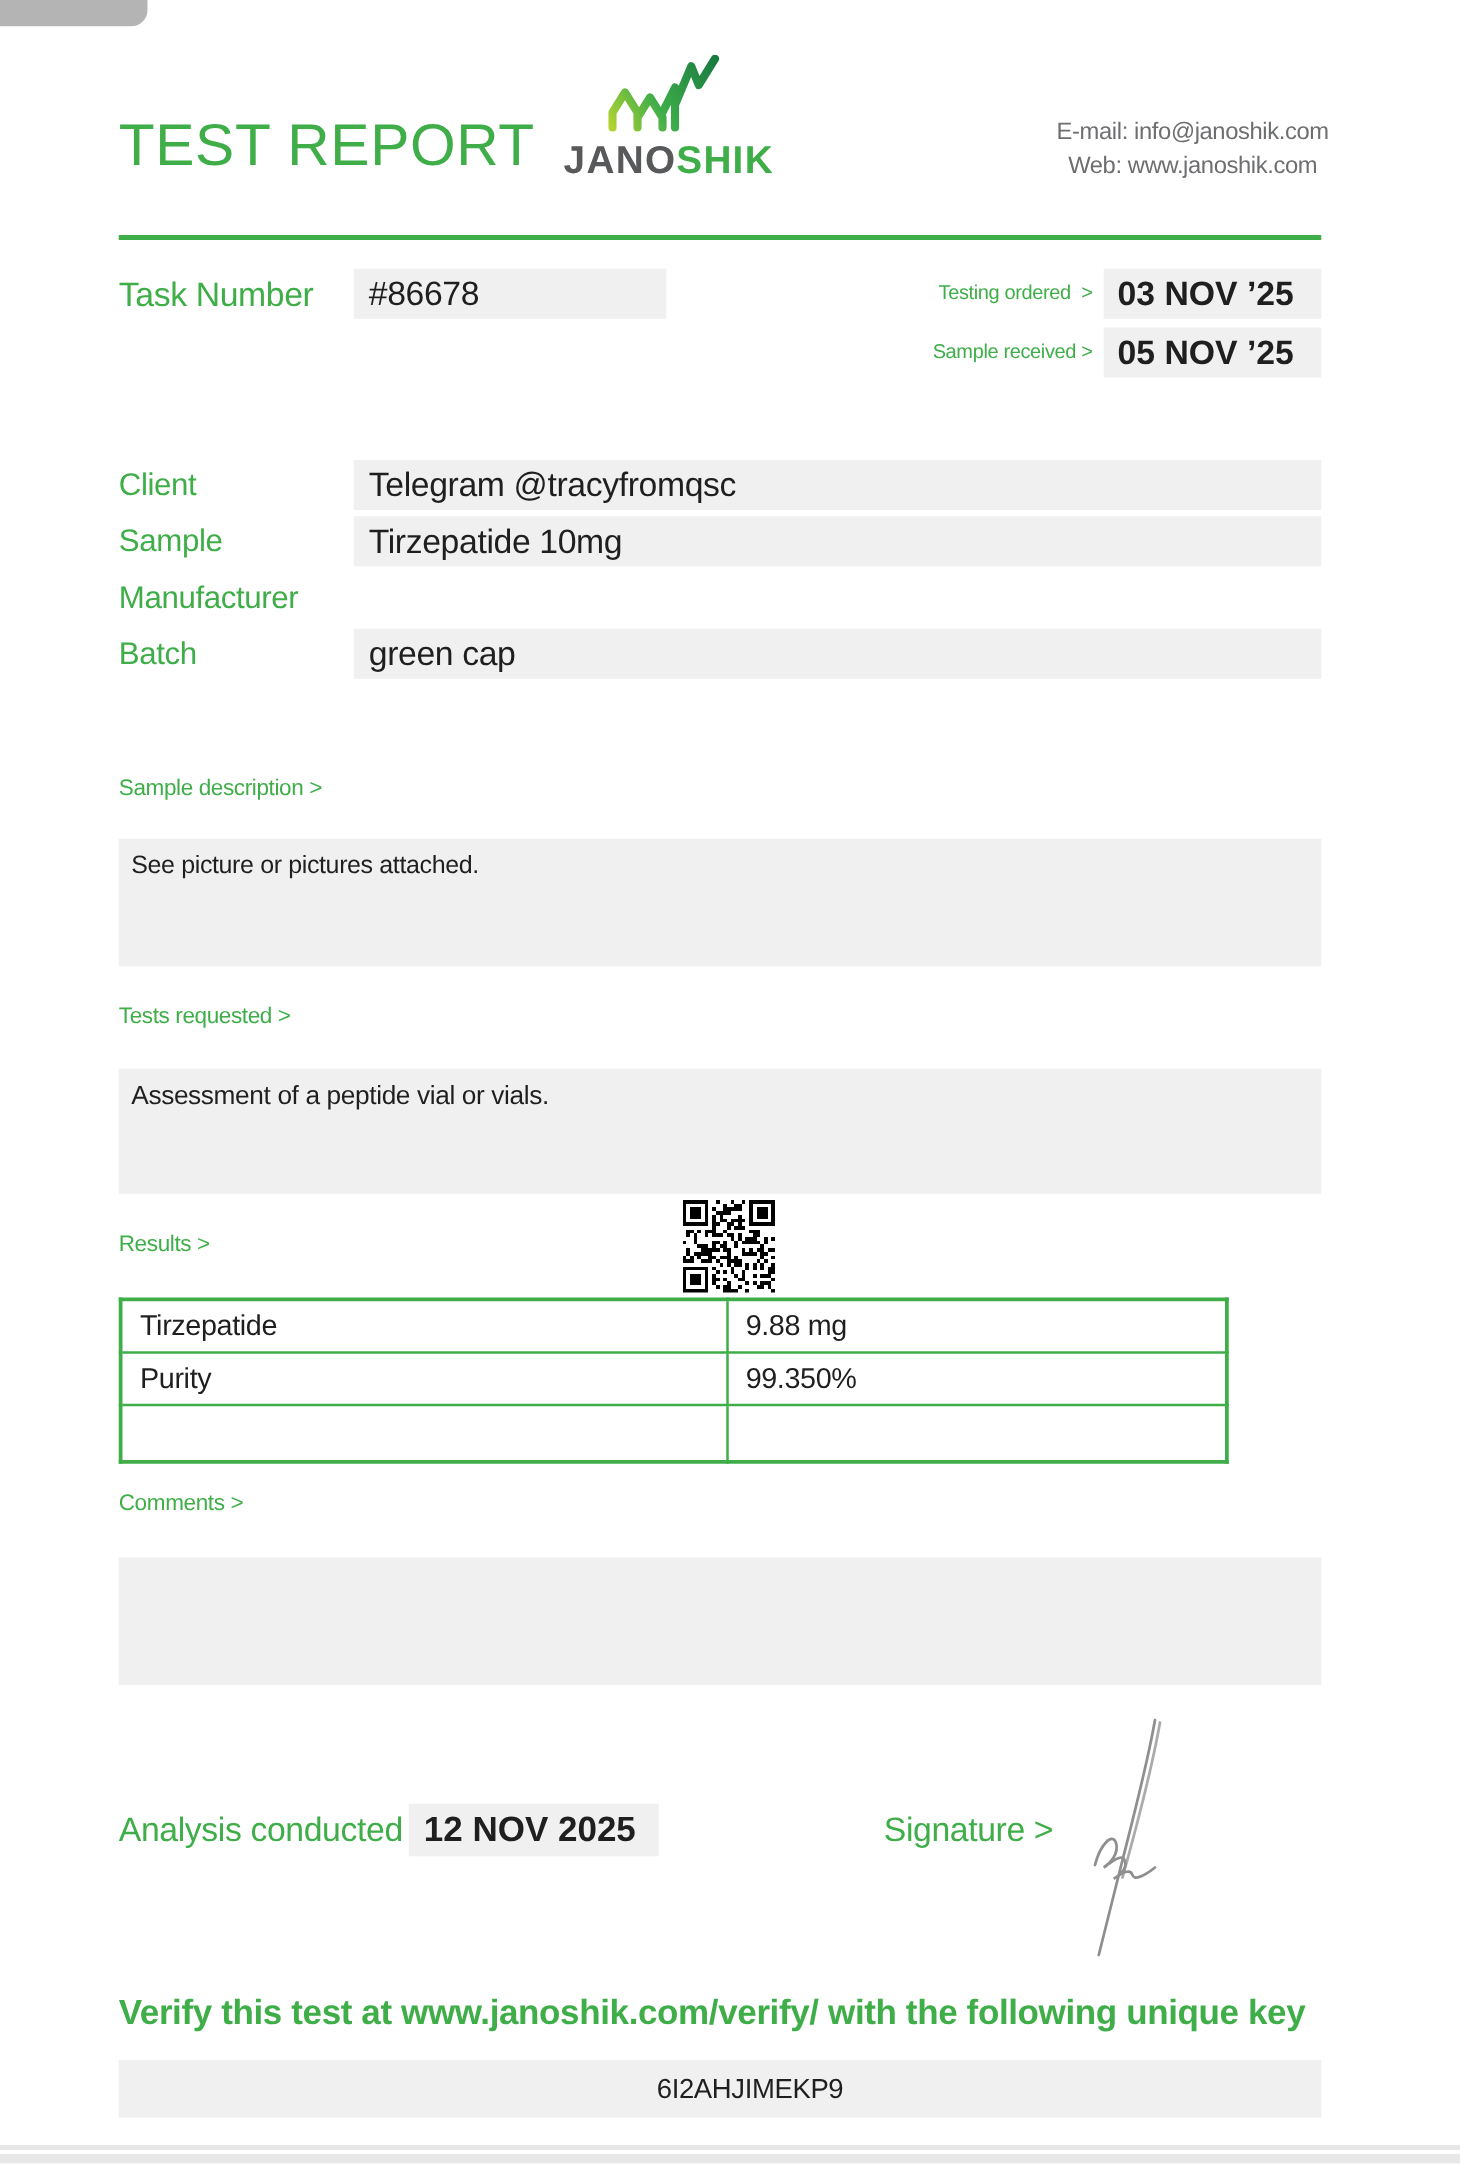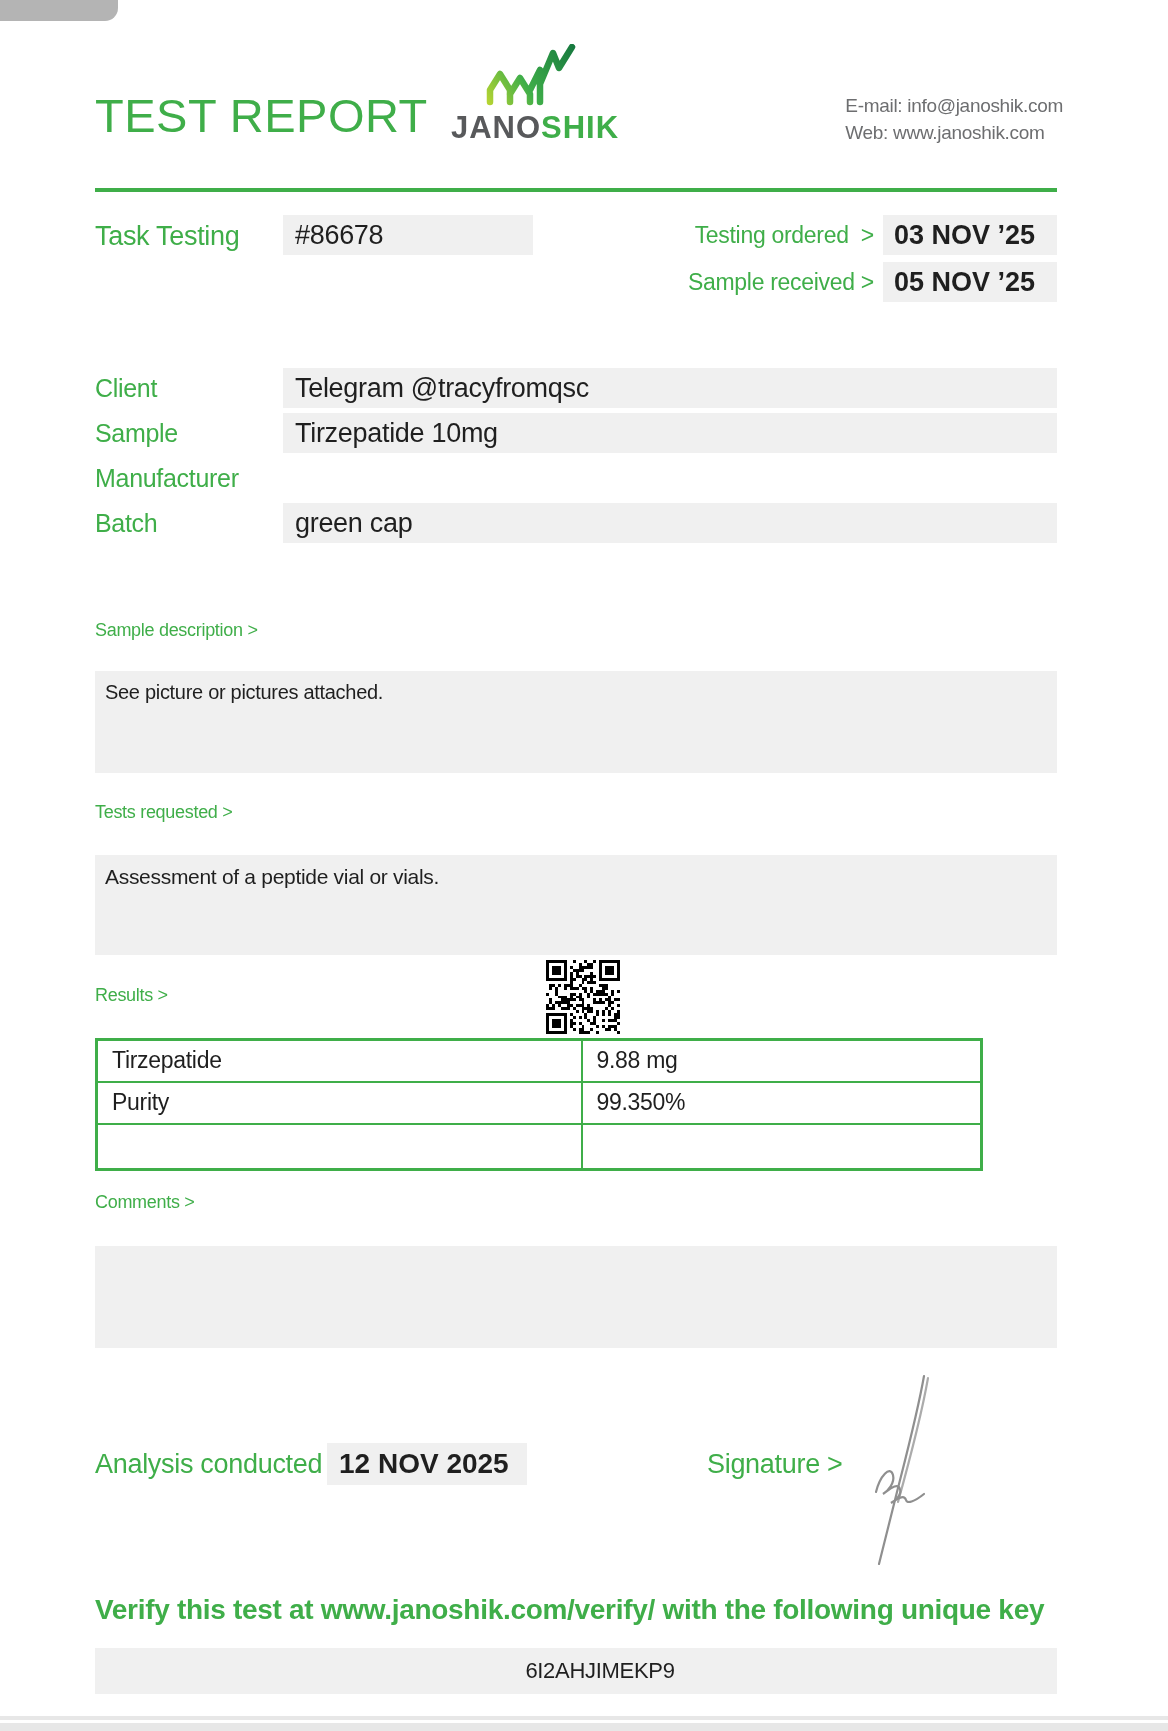--- a/index.html
+++ b/index.html
@@ -14,28 +14,28 @@
   .page{
     position:relative;width:1168px;height:1731px;background:#fff;overflow:hidden;
     font-family:"Liberation Sans",sans-serif;color:var(--ink);letter-spacing:-0.3px;
   }
   .corner-tab{position:absolute;left:0;top:0;width:118px;height:21px;background:#b4b4b4;border-bottom-right-radius:13px;}
   .page-title{position:absolute;left:95px;top:88px;font-size:47px;font-weight:500;color:var(--green);letter-spacing:0.5px;}
   .logo{position:absolute;left:452px;top:44px;width:166px;display:flex;flex-direction:column;align-items:center;}
   .logo-text{font-size:31px;font-weight:700;letter-spacing:1px;margin-top:2px;}
   .logo-text .l{color:var(--logo-gray);}
   .logo-text .r{color:var(--green);}
-  .contact{position:absolute;right:105px;top:92px;text-align:left;font-size:19px;line-height:27px;color:var(--contact-gray);}
+  .contact{position:absolute;right:105px;top:92px;text-align:center;font-size:19px;line-height:27px;color:var(--contact-gray);}
   .divider{position:absolute;left:95px;top:188px;width:962px;height:4px;background:var(--green);}
 
   .lbl{position:absolute;color:var(--green);font-size:27px;}
   .field{position:absolute;background:var(--field-bg);display:flex;align-items:center;font-size:27px;padding:0 12px;}
   .task-num{left:283px;top:215px;width:250px;height:40px;}
   .date-row{position:absolute;left:600px;width:457px;height:40px;display:flex;align-items:center;justify-content:flex-end;}
-  .date-row .dlabel{color:var(--green);font-size:23px;margin-right:9px;white-space:pre;margin-left:37px;}
+  .date-row .dlabel{color:var(--green);font-size:16px;margin-right:9px;white-space:pre;margin-left:37px;}
   .date-row .dval{background:var(--field-bg);width:174px;height:40px;display:flex;align-items:center;padding-left:11px;font-size:27px;font-weight:600;letter-spacing:0;}
   .detail-label{left:95px;font-size:25px;}
   .detail-field{left:283px;width:774px;height:40px;}
 
   .sec-head{position:absolute;left:95px;color:var(--green);font-size:18px;text-align:right;}
   .sec-box{position:absolute;left:95px;width:962px;background:var(--field-bg);padding:10px 10px;font-size:20px;}
   .results-table{position:absolute;left:95px;top:1038px;width:888px;border-collapse:collapse;}
   .results-table td{border:2px solid var(--green);font-size:23px;padding:0 0 0 14px;}
   .results-table{border:3px solid var(--green);}
   .results-table tr{height:42px;}
@@ -81,21 +81,21 @@
       <span>info@janoshik.com</span>
     </div>
     <div>
       <span>Web:</span>
       <span>www.janoshik.com</span>
     </div>
   </div>
 
   <div class="divider"></div>
 
-  <div class="lbl" style="top:221px;left:95px;">Task Testing</div>
+  <div class="lbl" style="top:221px;left:95px;">Task Number</div>
   <div class="field task-num">#86678</div>
 
   <div class="date-row" style="top:215px;">
     <span class="dlabel">Testing ordered  &gt;</span>
     <span class="dval">03 NOV ’25</span>
   </div>
   <div class="date-row" style="top:262px;">
     <span class="dlabel">Sample received &gt;</span>
     <span class="dval">05 NOV ’25</span>
   </div>

